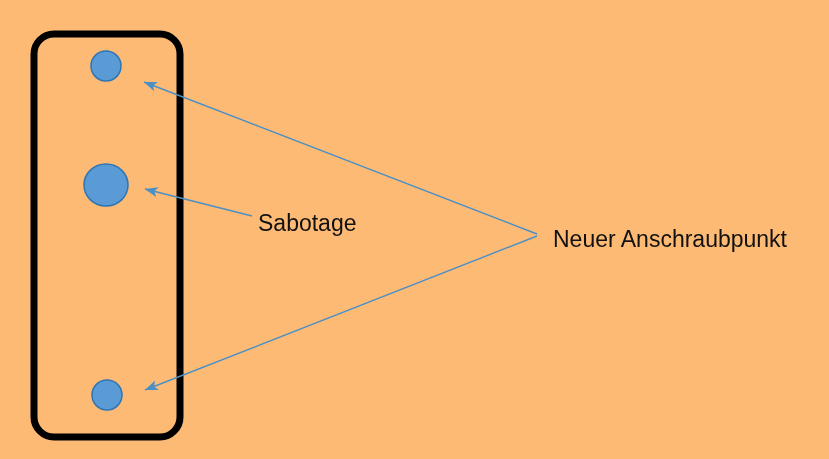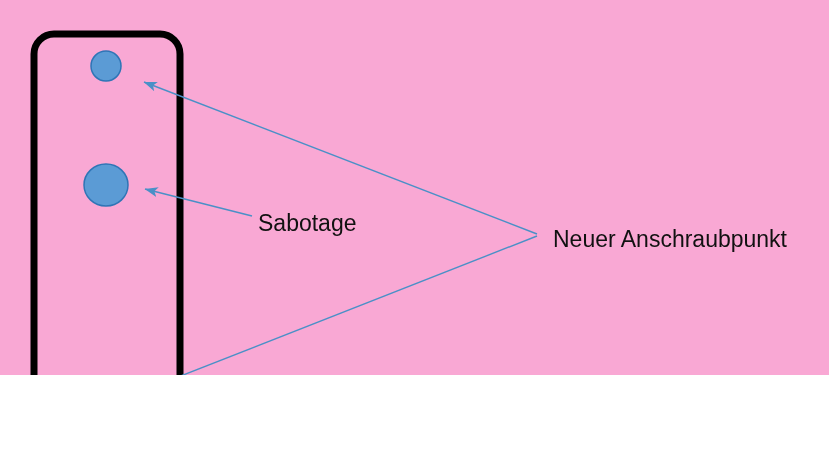--- a/index.html
+++ b/index.html
@@ -6,22 +6,22 @@
     margin: 0;
     padding: 0;
     background: #ffffff;
   }
   body {
     font-family: "Liberation Sans", sans-serif;
   }
   #canvas {
     position: relative;
     width: 829px;
-    height: 375px;
-    background: #f9a8d4;
+    height: 459px;
+    background: #fdba74;
     overflow: hidden;
   }
   #diagram-svg {
     position: absolute;
     left: 0;
     top: 0;
     width: 829px;
     height: 459px;
     display: block;
   }

